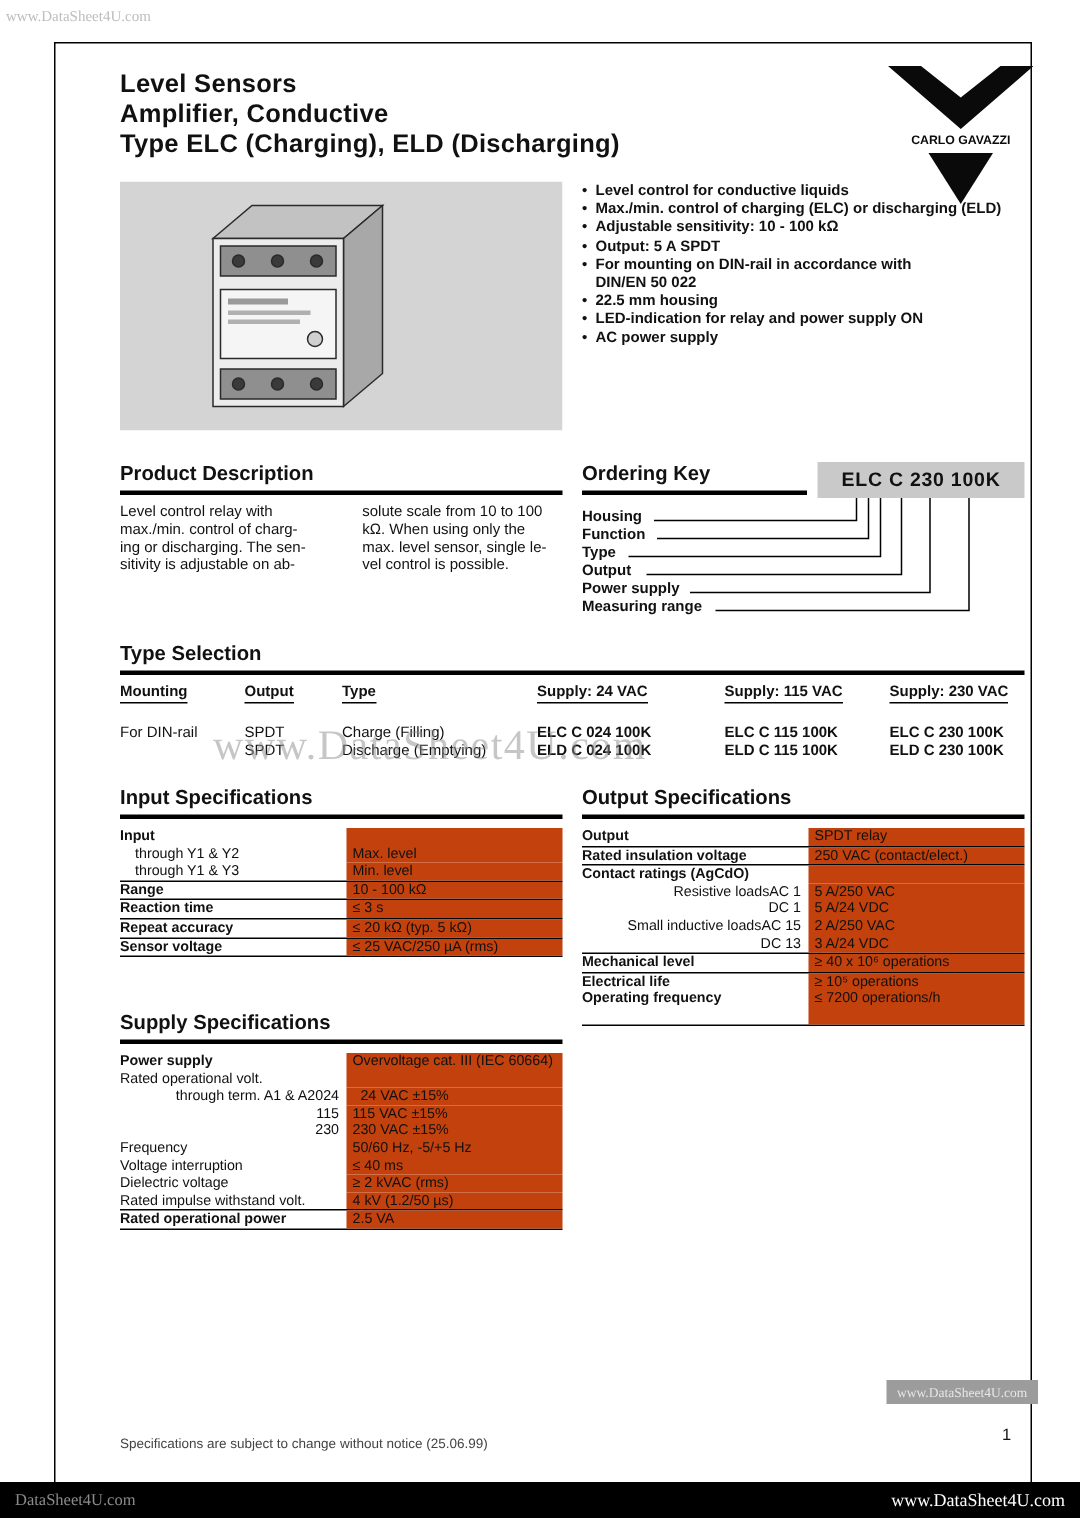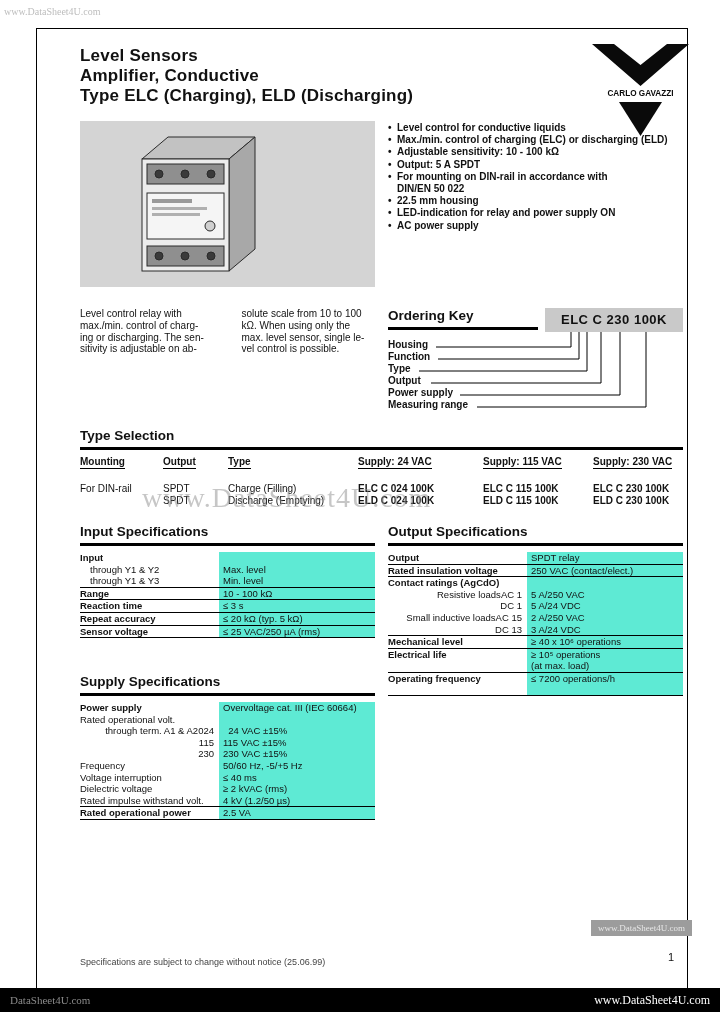--- a/index.html
+++ b/index.html
@@ -50,21 +50,21 @@
   .ts-grid{display:grid;grid-template-columns:83px 65px 130px 125px 110px 90px;font-size:10px}
   .ts-h{font-weight:700;padding-bottom:16px}
   .ts-h span{border-bottom:1.2px solid #000;padding-bottom:1px}
   .ts-c{line-height:11.5px}
   .ts-c.bold{font-weight:700}
 
   .spec{width:295px}
   .stable{font-size:9.5px;line-height:11.6px}
   .srow{display:flex;min-height:11.6px}
   .srow .lbl{flex:1;padding-right:8px}
-  .srow .val{width:156px;background:#5eead4;padding-left:4px;white-space:pre}
+  .srow .val{width:144px;background:#c2410c;padding-left:4px;white-space:pre}
   .srow.line{border-bottom:1px solid #000}
   .lbl.b{font-weight:700}
   .lbl .sub{padding-left:10px}
   .lbl.split{display:flex;justify-content:flex-end;padding-right:5px}
 
   .inspec{left:80px;top:524px}
   .outspec{left:388px;top:524px}
   .supspec{left:80px;top:674px}
 
   .footnote{left:80px;top:957px;font-size:9px;color:#444}
@@ -147,20 +147,21 @@
       <span class="bullet">•</span>
       <span class="ml">LED-indication for relay and power supply ON</span>
     </div>
   <div class="feat">
       <span class="bullet">•</span>
       <span class="ml">AC power supply</span>
     </div>
 </div>
 
 <div class="abs sec desc">
+  <h2>Product Description</h2>
   <div class="desc-cols">
     <div class="ml">Level control relay with
 max./min. control of charg-
 ing or discharging. The sen-
 sitivity is adjustable on ab-</div>
     <div class="ml">solute scale from 10 to 100
 kΩ. When using only the
 max. level sensor, single le-
 vel control is possible.</div>
   </div>
@@ -291,24 +292,20 @@
       <div class="val">3 A/24 VDC</div>
     </div>
     <div class="srow line">
       <div class="lbl b">Mechanical level</div>
       <div class="val">≥ 40 x 10⁶ operations</div>
     </div>
     <div class="srow">
       <div class="lbl b">Electrical life</div>
       <div class="val">≥ 10⁵ operations</div>
     </div>
-    <div class="srow line">
-      <div class="lbl"></div>
-      <div class="val">(at max. load)</div>
-    </div>
     <div class="srow">
       <div class="lbl b">Operating frequency</div>
       <div class="val">≤ 7200 operations/h</div>
     </div>
     <div class="srow line" style="height:9px">
       <div class="lbl"></div>
       <div class="val"></div>
     </div>
   </div>
 </div>

